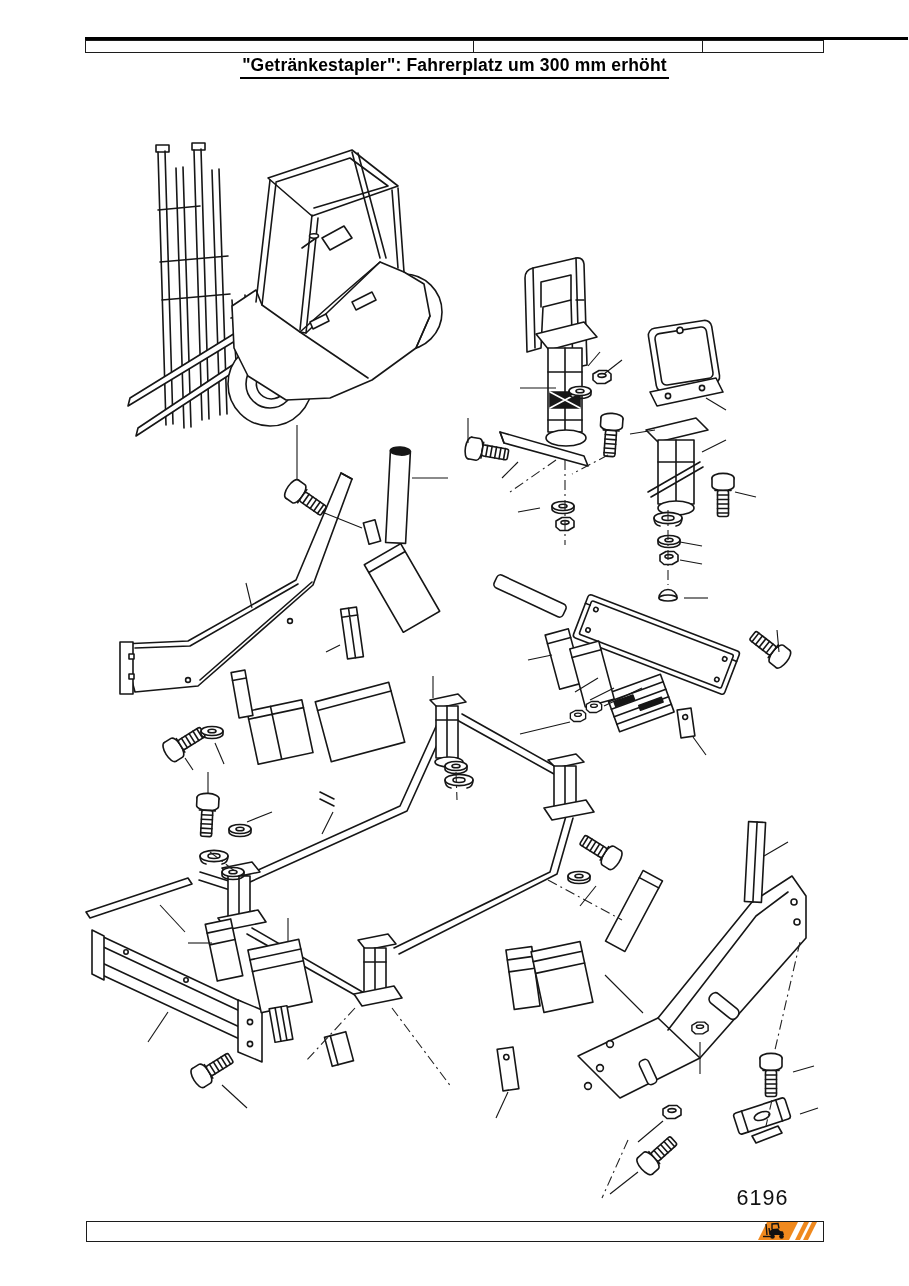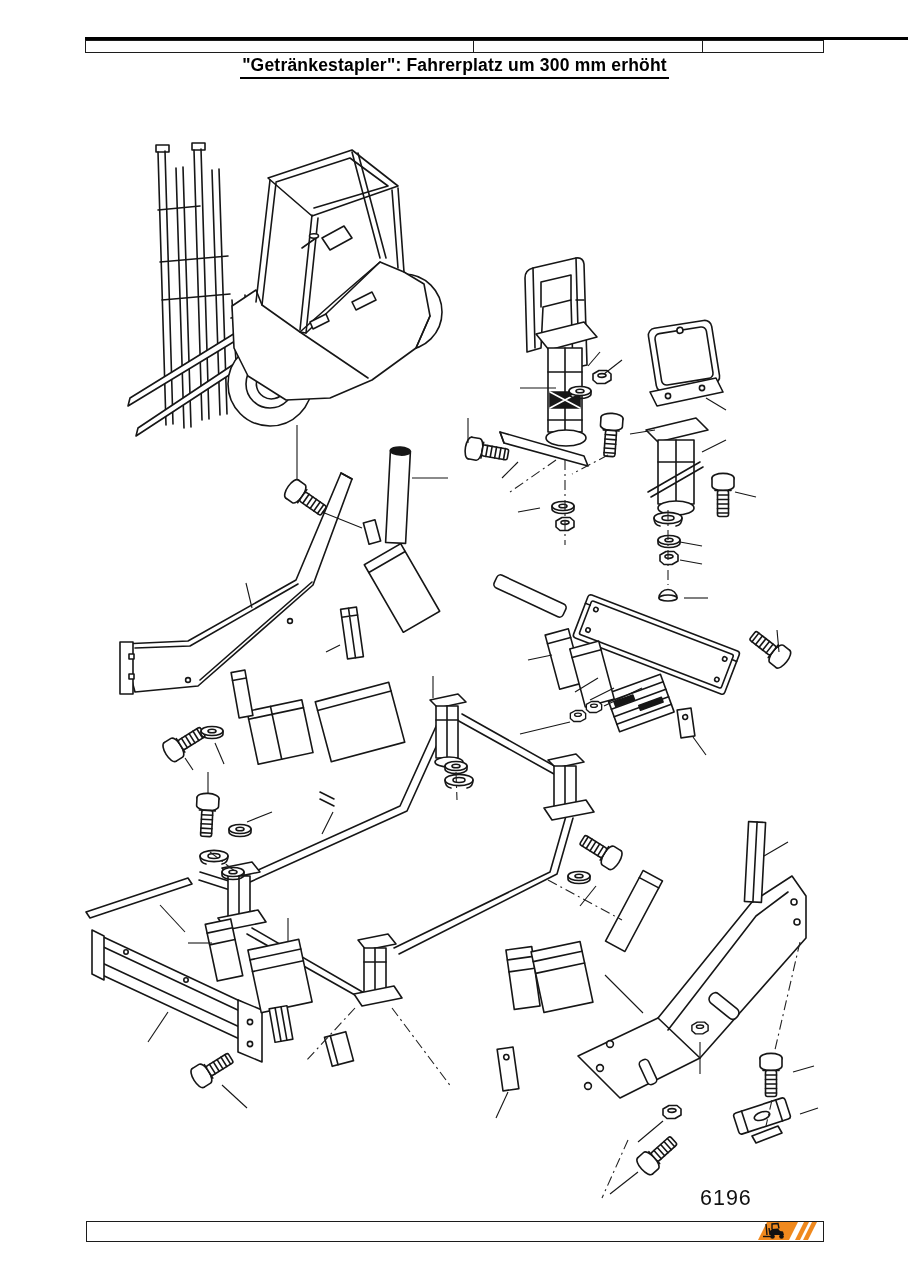--- a/index.html
+++ b/index.html
@@ -7,21 +7,21 @@
         font-family:"Liberation Sans",sans-serif;color:#000;overflow:hidden;}
   .top-rule{position:absolute;left:85px;top:37px;width:823px;height:2.6px;background:#000;}
   .header-box{position:absolute;left:85px;top:40px;width:739px;height:13px;
               border:1.3px solid #1c1c1c;box-sizing:border-box;background:#fff;}
   .hdr-div{position:absolute;top:41px;height:11px;width:1.3px;background:#1c1c1c;}
   .hdr-div.d1{left:473px;} .hdr-div.d2{left:702px;}
   .title-wrap{position:absolute;left:0;top:55px;width:909px;text-align:center;}
   .title-wrap span{display:inline-block;font-size:17.5px;font-weight:bold;letter-spacing:.2px;
                    border-bottom:2.4px solid #000;padding:0 2px 1px 2px;}
   .drawing{position:absolute;left:0;top:0;}
-  .page-number{position:absolute;left:700px;top:1186px;width:125px;text-align:left;
+  .page-number{position:absolute;left:700px;top:1186px;width:125px;text-align:center;
                font-size:21.5px;letter-spacing:1px;color:#111;}
   .bottom-bar{position:absolute;left:86px;top:1221px;width:738px;height:21px;
               border:1.5px solid #1c1c1c;box-sizing:border-box;background:#fff;}
   .logo-svg{position:absolute;right:3px;top:0px;}
   
   .draw{stroke:#161616;stroke-width:1.6;fill:#ffffff;stroke-linejoin:round;stroke-linecap:round;}
   .nofill{fill:none;}
   .thin{stroke:#161616;stroke-width:1.1;fill:none;}
   .cl{stroke:#222;stroke-width:1.1;fill:none;stroke-dasharray:10 4 2 4;}
   .dark{fill:#161616;stroke:#161616;}

